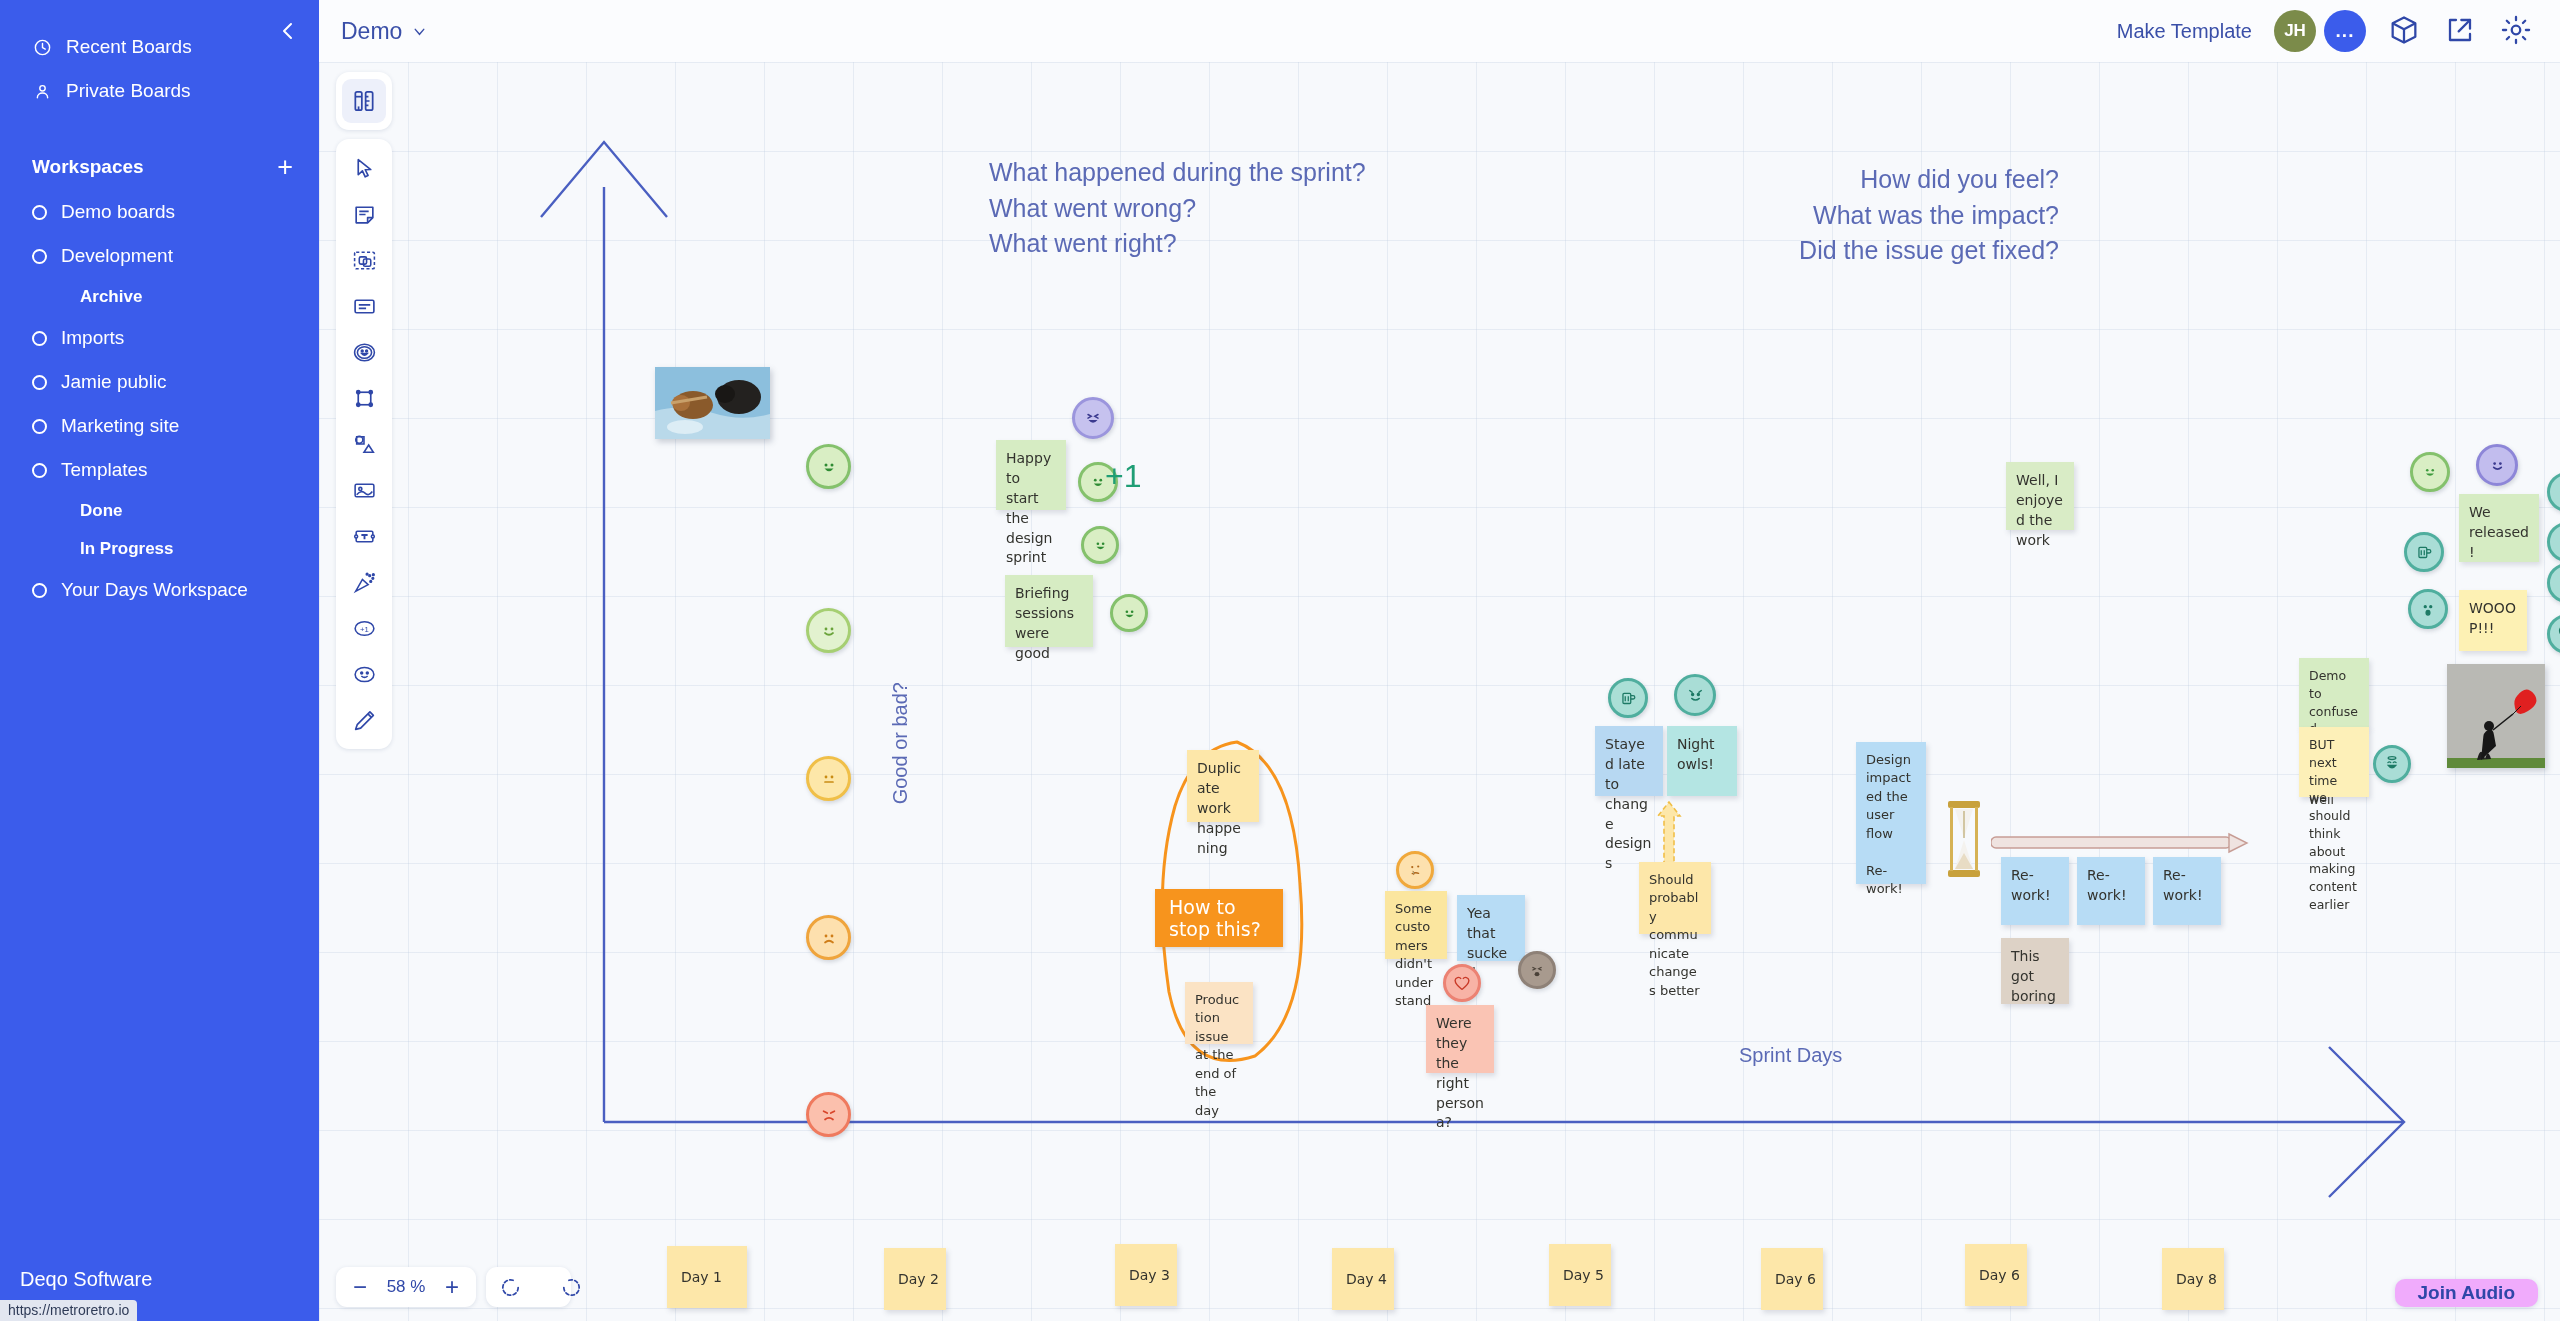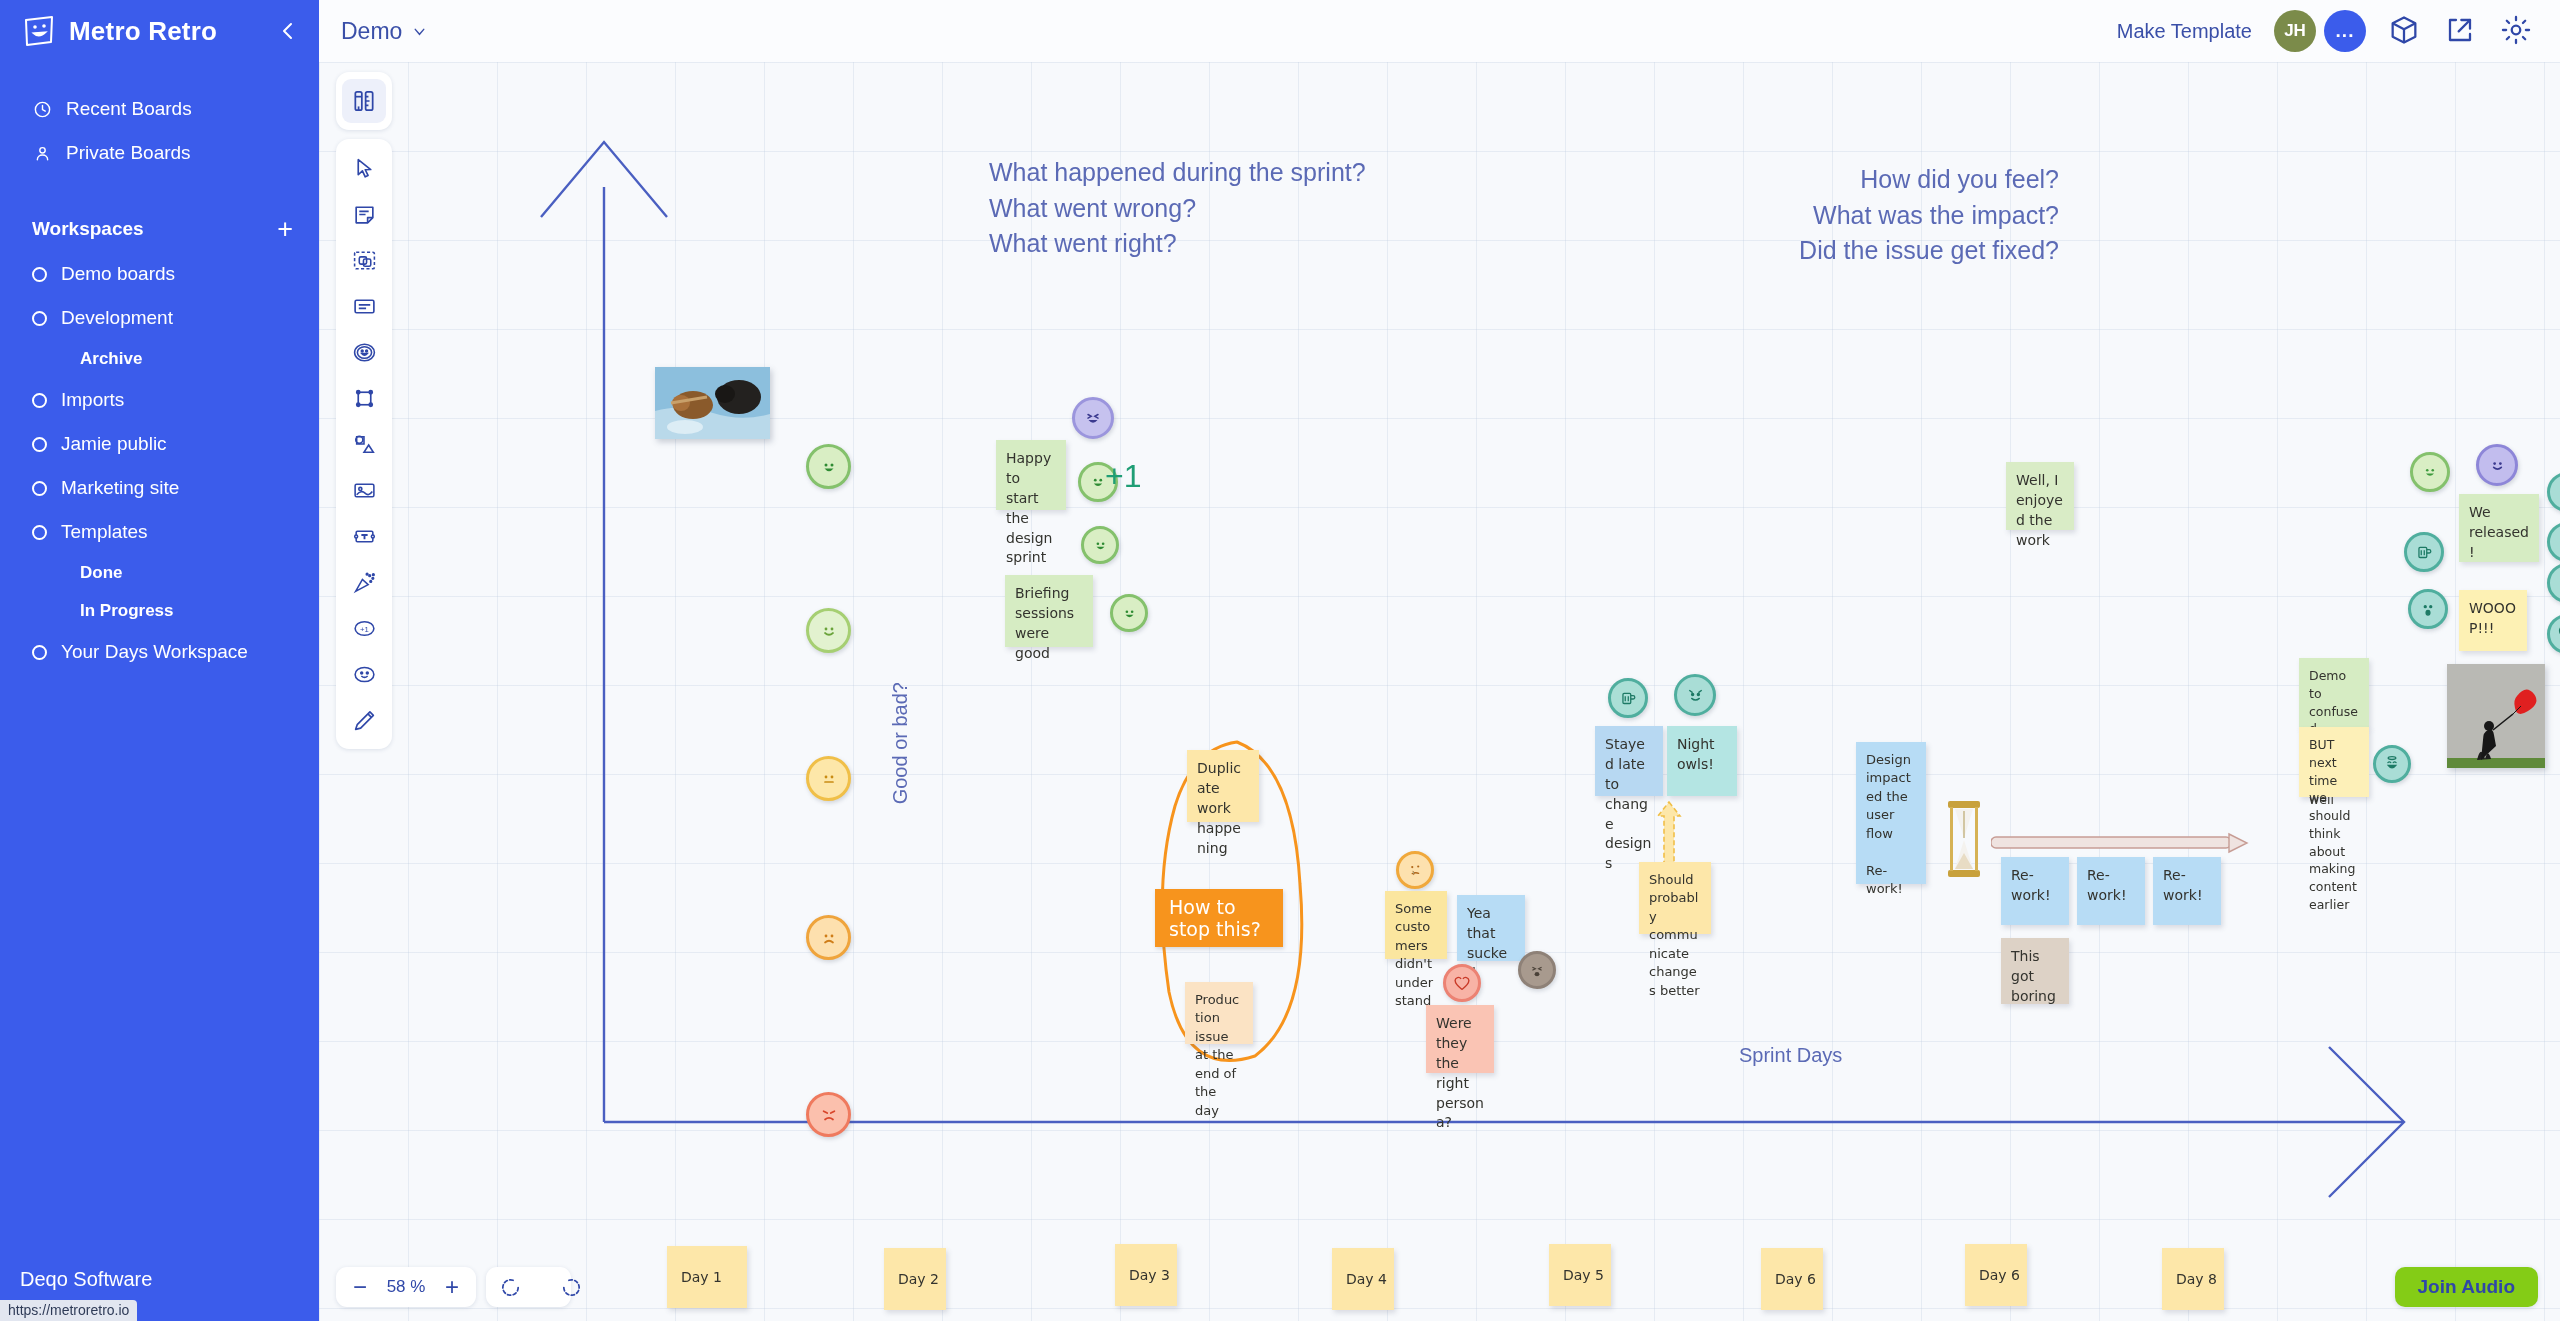--- a/index.html
+++ b/index.html
@@ -106,23 +106,23 @@
     background: #fff; border-radius: 11px; box-shadow: 0 1px 4px rgba(40,60,110,.13);
     display: flex; align-items: center; height: 40px; padding: 0 9px; gap: 7px;
   }
   .zbtn {
     width: 30px; height: 30px; display: flex; align-items: center; justify-content: center;
     color: #2f47a8; font-size: 24px; cursor: pointer; border-radius: 6px;
   }
   .zval { font-size: 17px; color: #2f47a8; min-width: 48px; text-align: center; cursor: pointer; }
 
   .join-audio {
-    position: absolute; right: 22px; bottom: 14px; background: #84cc16;
+    position: absolute; right: 22px; bottom: 14px; background: #f0abfc;
     border-radius: 10px; box-shadow: 0 1px 5px rgba(40,60,110,.16);
-    padding: 9px 23px; font-size: 19px; color: #2f47a8; font-weight: bold; cursor: pointer;
+    padding: 3px 23px; font-size: 19px; color: #2f47a8; font-weight: bold; cursor: pointer;
   }
 
   
   .obj { position: absolute; }
   .qtext {
     color: #5b6ab5; font-size: 25px; line-height: 1.42; white-space: pre-line;
   }
   .qtext.right { text-align: right; }
   .axis-label { color: #5b6ab5; font-size: 20px; }
   .axis-label.vert { writing-mode: vertical-rl; transform: rotate(180deg); }
@@ -151,31 +151,20 @@
     background: #f7941d; color: #fff; font-family: "DejaVu Sans", sans-serif;
     font-size: 19px; padding: 7px 14px; box-shadow: 1px 2px 4px rgba(70,80,100,.2);
   }
 </style>
 </head>
 <body>
 
 <div id="app">
 
   <div id="sidebar">
-    <div class="brand">
-      <span class="brand-logo">
-        <svg viewBox="0 0 34 34" width="34" height="34" fill="none" stroke="#fff" stroke-width="2">
-          <path d="M4 6 L30 3 L29 28 L5 31 Z" stroke-linejoin="round"></path>
-          <circle cx="13" cy="13" r="1.8" fill="#fff" stroke="none"></circle>
-          <circle cx="22" cy="12" r="1.8" fill="#fff" stroke="none"></circle>
-          <path d="M11 19 Q17 25 24 18 Z" fill="#fff" stroke="#fff" stroke-width="1.4"></path>
-        </svg>
-      </span>
-      <span class="brand-title">Metro Retro</span>
-    </div>
     <div class="collapse-btn">
       <svg viewBox="0 0 24 24" width="24" height="24" fill="none" stroke="#fff" stroke-width="2" stroke-linecap="round" stroke-linejoin="round">
           <polyline points="15 5 8 12 15 19"></polyline>
         </svg>
     </div>
 
     <div class="nav">
       <div class="nav-item">
         <span class="nav-ico">
           <svg viewBox="0 0 24 24" width="19" height="19" fill="none" stroke="#fff" stroke-width="1.8">

